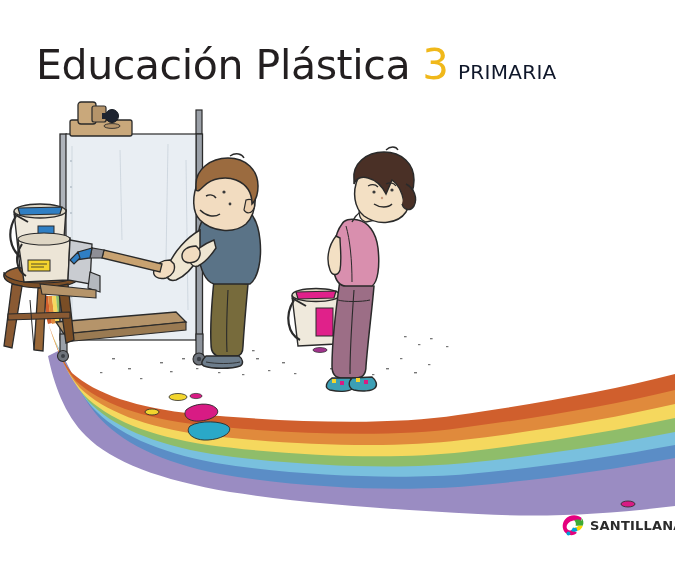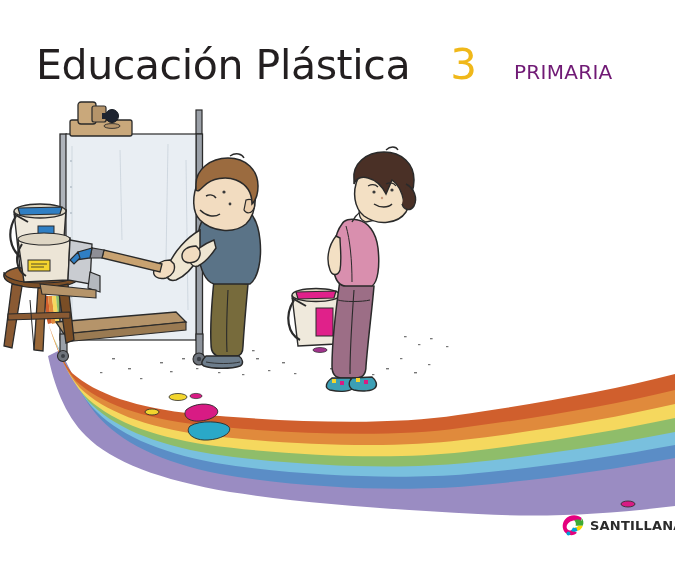--- a/index.html
+++ b/index.html
@@ -15,21 +15,20 @@
     background: #ffffff;
   }
 
   
   #title-block {
     position: absolute;
     left: 36px; top: 44px;
     white-space: nowrap;
     display: flex;
     align-items: baseline;
-    gap: 28px;
   }
   #title-main {
     font-family: "DejaVu Sans", "Liberation Sans", sans-serif;
     font-size: 41px;
     font-weight: 400;
     letter-spacing: -0.4px;
     color: #231f20;
     line-height: 1;
   }
   #title-grade {
@@ -38,21 +37,21 @@
     font-weight: 400;
     color: #f0b81a;
     line-height: 1;
     margin-left: 12px;
   }
   #title-level {
     font-family: "DejaVu Sans", "Liberation Sans", sans-serif;
     font-size: 20px;
     font-weight: 400;
     letter-spacing: 0.3px;
-    color: #701a75;
+    color: #0f172a;
     line-height: 1;
     margin-left: 9px;
   }
 
   
   #illustration {
     position: absolute;
     left: 0; top: 100px;
     width: 675px; height: 420px;
   }

